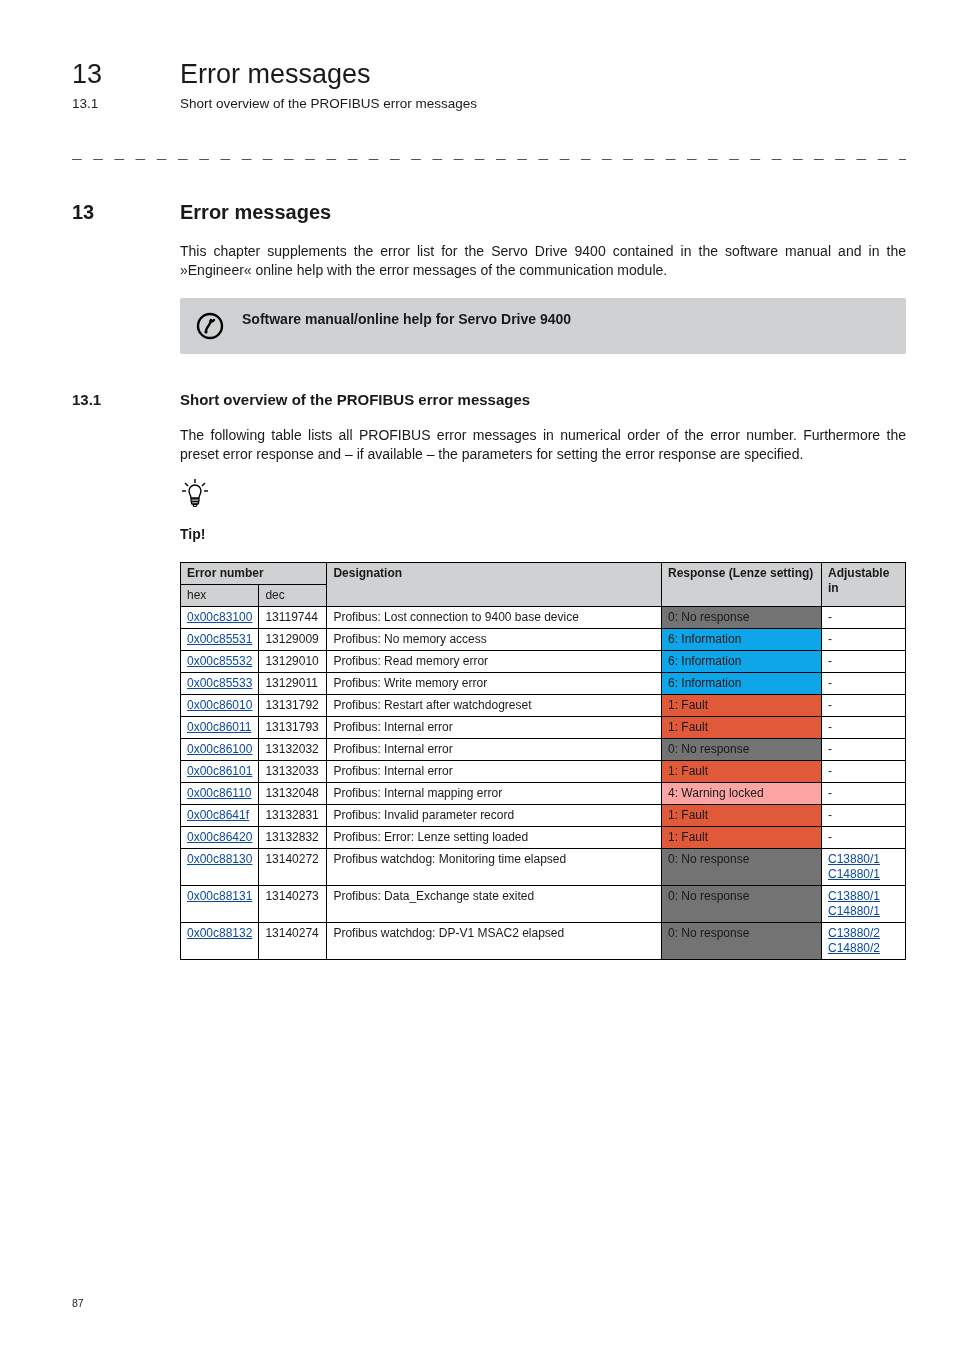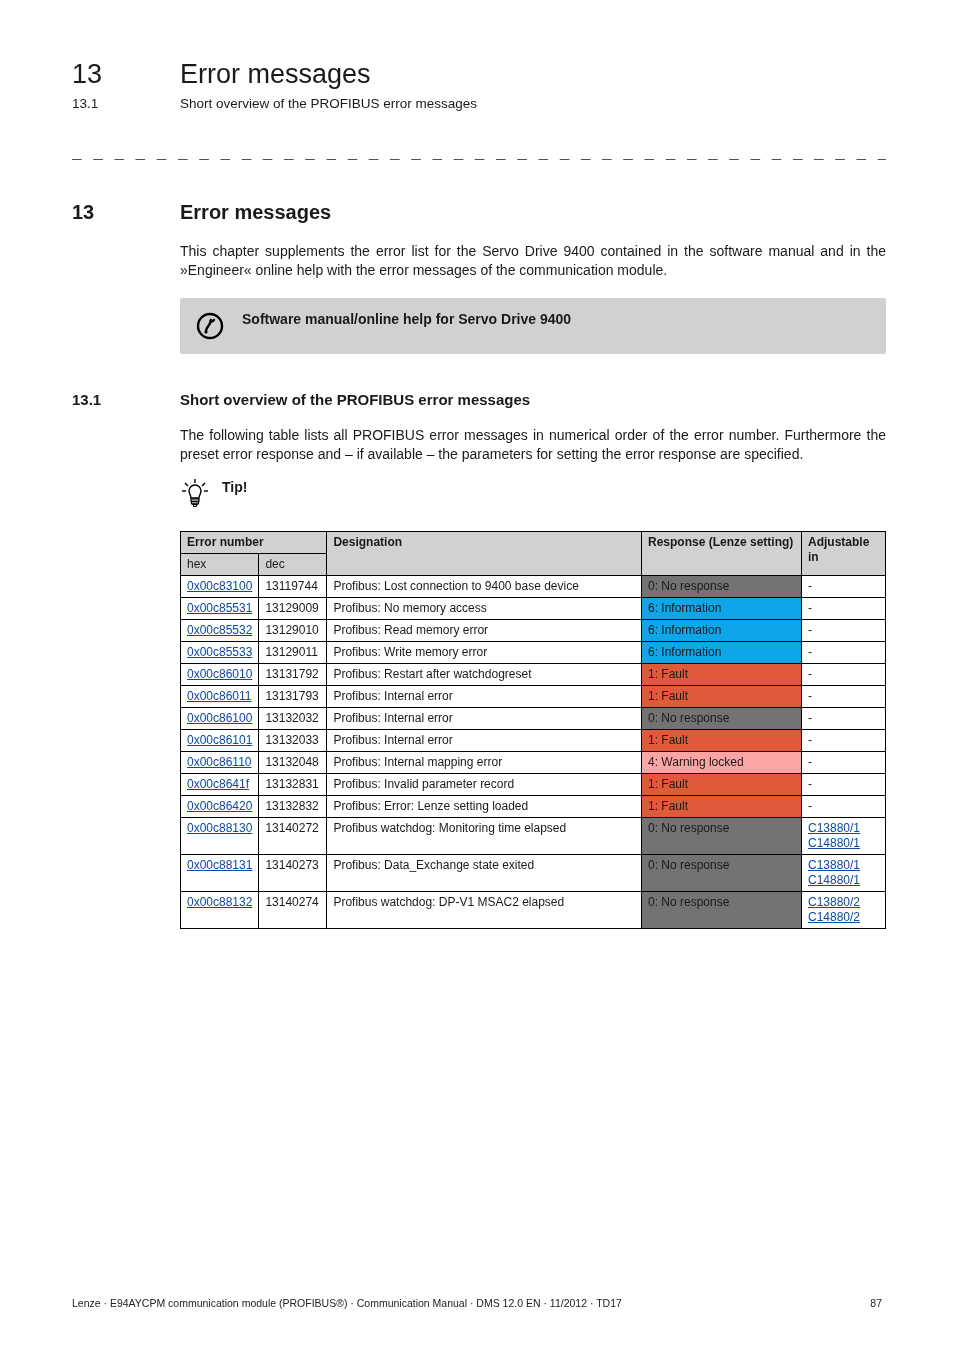--- a/index.html
+++ b/index.html
@@ -9,21 +9,21 @@
     width: 954px;
     height: 1350px;
     font-family: "Segoe UI", "Myriad Pro", Arial, sans-serif;
     color: #1a1a1a;
     background: #fff;
     font-size: 14px;
     line-height: 1.35;
     position: relative;
   }
   .page {
-    padding: 56px 68px 0 72px;
+    padding: 56px 48px 0 72px;
   }
   .header-row {
     display: flex;
     align-items: baseline;
     margin-bottom: 2px;
   }
   .num-col {
     width: 108px;
     flex: 0 0 108px;
   }
@@ -101,20 +101,21 @@
     font-weight: 700;
   }
   .subsec-title {
     font-size: 15px;
     font-weight: 700;
   }
   .tip-block {
     margin-top: 14px;
     display: flex;
     gap: 12px;
+    flex-direction: column;
   }
   .tip-block .icon { flex: 0 0 auto; }
   .tip-label {
     font-weight: 700;
   }
   .tip-body {
     margin-top: 6px;
     text-align: justify;
   }
 
@@ -339,15 +340,14 @@
             <td class="resp-none">0: No response</td>
             <td><a class="link" href="#">C13880/2</a><br><a class="link" href="#">C14880/2</a></td>
           </tr>
         </tbody>
     </table>
   </div>
 
 </div>
 
 <div class="footer">
-  <span>Lenze · E94AYCPM communication module (PROFIBUS®) · Communication Manual · DMS 12.0 EN · 11/2012 · TD17</span>
   <span>87</span>
 </div>
 
 </body></html>

